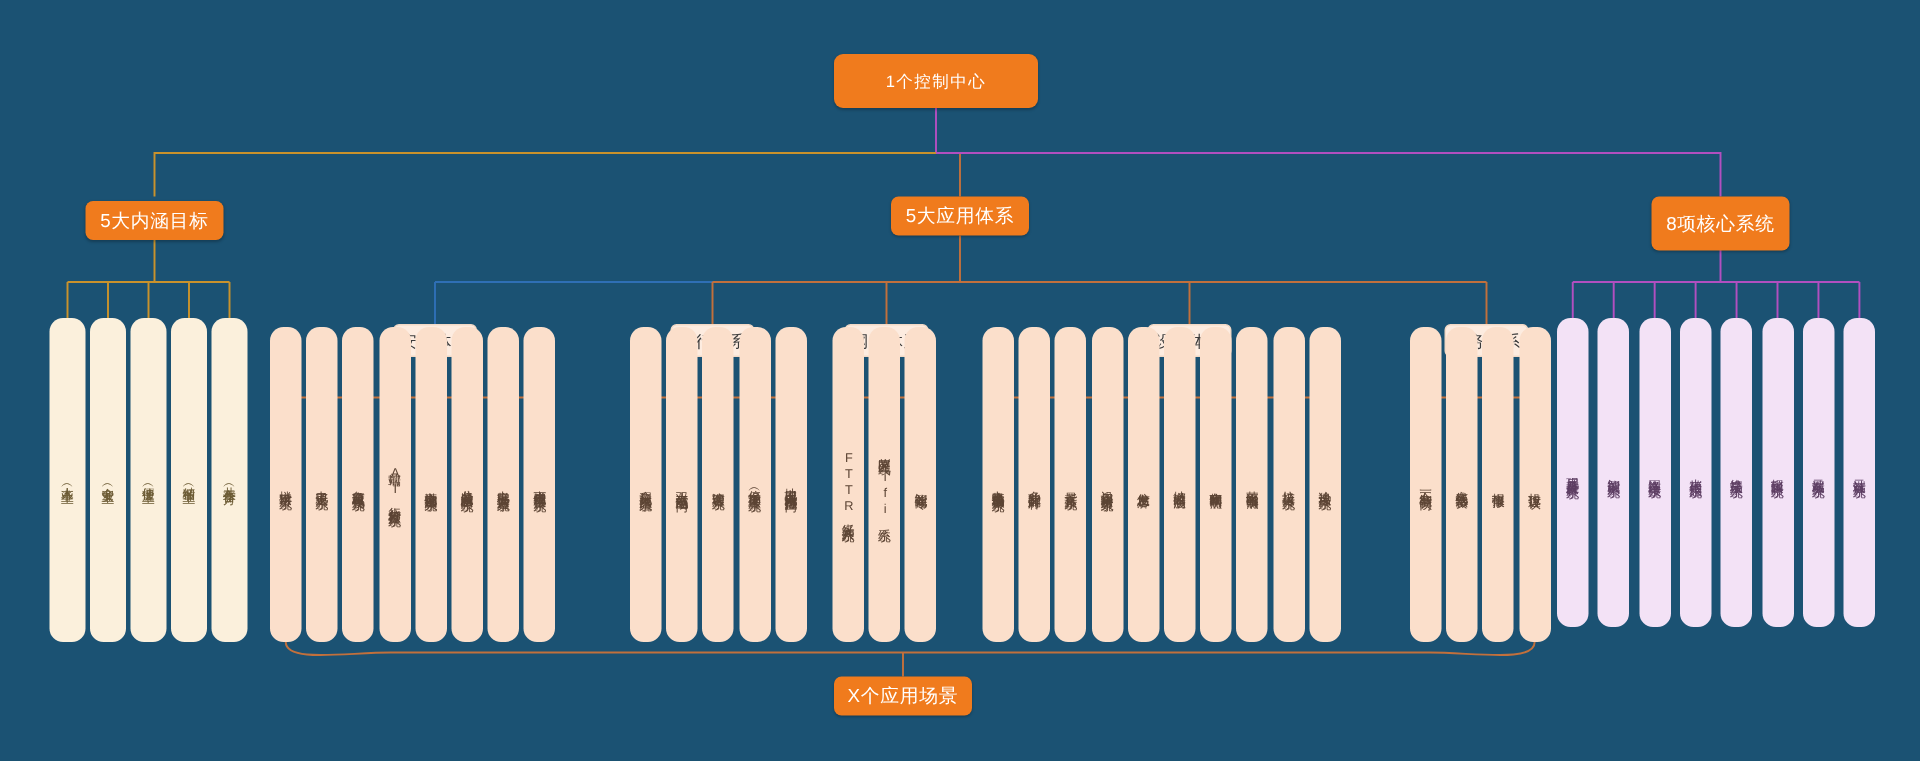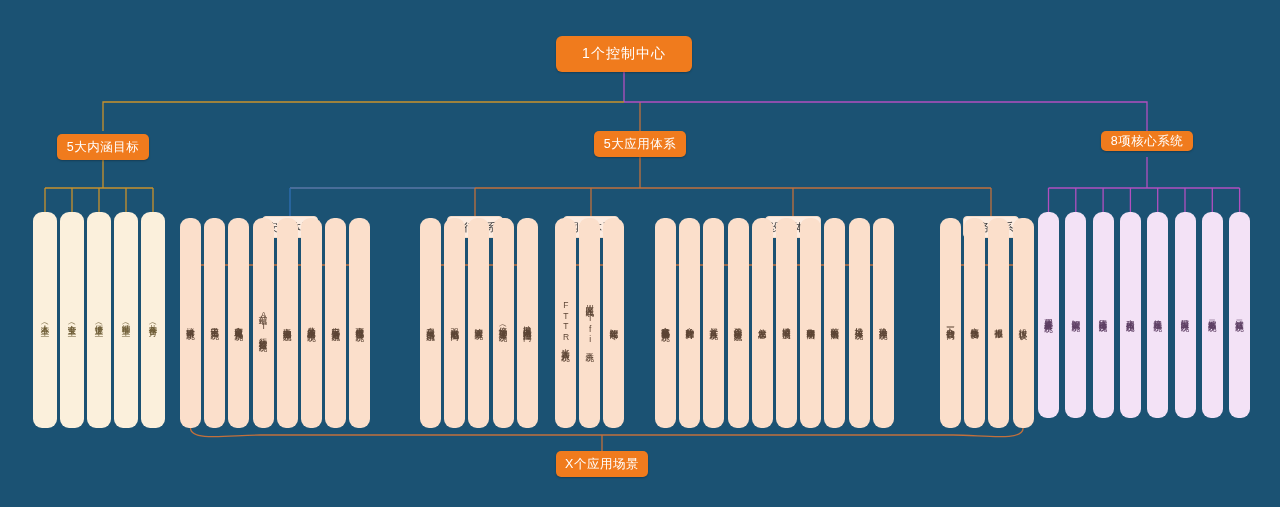--- a/index.html
+++ b/index.html
@@ -14,21 +14,21 @@
   svg.lines{position:absolute;left:0;top:0;width:1280px;height:507px;pointer-events:none;}
 
   .node{position:absolute;box-sizing:border-box;}
 
   
   .pill{
     background:#f07b1d;
     color:#ffffff;
     border-radius:6px;
     display:flex;align-items:center;justify-content:center;
-    font-size:14px;
+    font-size:11px;
     letter-spacing:1px;
     white-space:nowrap;
     box-shadow:0 1px 2px rgba(0,0,0,.25);
   }
   .pill.small{font-size:12.5px;letter-spacing:.5px;border-radius:5px;}
 
   
   .hbox{
     background:#fdece0;
     color:#3b3b3b;
@@ -138,21 +138,21 @@
         <path d="M1239.6 188 V212" stroke="#b24fc0" fill="none"></path>
       </g>
   </svg>
 
   <div class="node pill" style="left:556px;top:36px;width:136px;height:36px;">1个控制中心</div>
 
   <div class="node pill small" style="left:57px;top:134px;width:92px;height:26px;">5大内涵目标</div>
 
   <div class="node pill small" style="left:594px;top:131px;width:92px;height:26px;text-align:right;">5大应用体系</div>
 
-  <div class="node pill small" style="left:1101px;top:131px;width:92px;height:20px;">8项核心系统</div>
+  <div class="node pill small" style="left:1101px;top:131px;width:92px;height:36px;">8项核心系统</div>
 
   <div class="node pill small" style="left:556px;top:451px;width:92px;height:26px;">X个应用场景</div>
 
   <div id="dyn">
       <div class="node vcap goal" style="left:33px;top:212px;width:24px;height:216px;">人本（业主）</div>
       <div class="node vcap goal" style="left:60px;top:212px;width:24px;height:216px;">安全（业主）</div>
       <div class="node vcap goal" style="left:87px;top:212px;width:24px;height:216px;">便捷（业主）</div>
       <div class="node vcap goal" style="left:114px;top:212px;width:24px;height:216px;">精细（业主）</div>
       <div class="node vcap goal" style="left:141px;top:212px;width:24px;height:216px;">共享（合作方）</div>
       <div class="node hbox" style="left:262px;top:216px;width:56px;height:22px;">安防体系</div>

